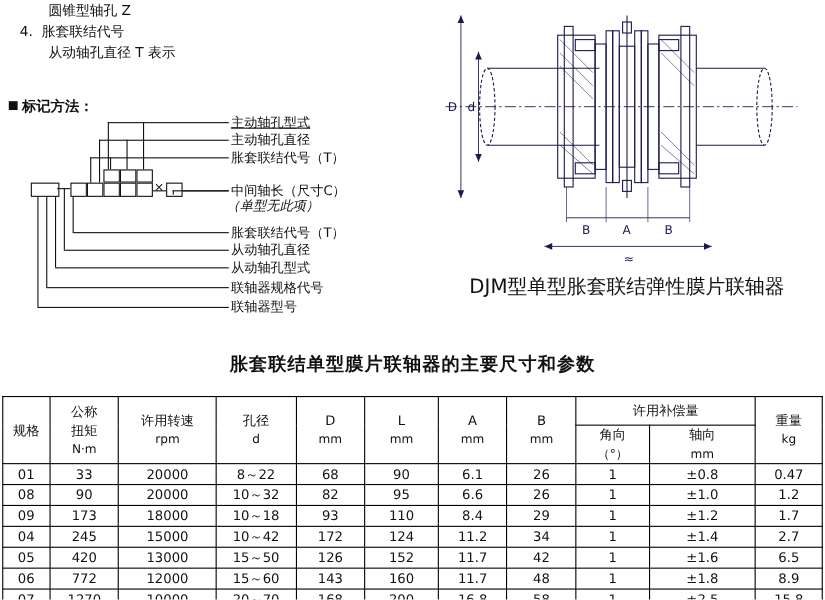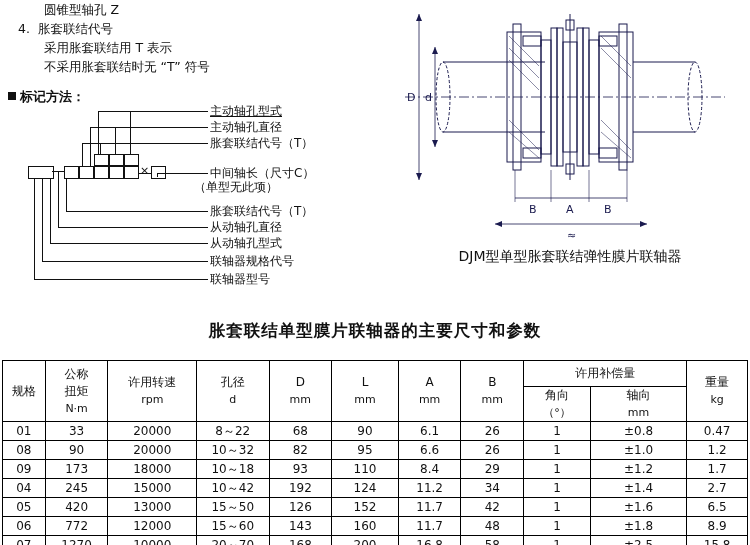--- a/index.html
+++ b/index.html
@@ -29,21 +29,21 @@
   .mlabel{position:absolute;font-size:12px;white-space:nowrap;line-height:14px;}
   .mline{position:absolute;background:#111;}
   .hl{height:1px;}
   .vl{width:1px;}
   .box{position:absolute;border:1px solid #111;background:#fff;}
   .mx{position:absolute;font-size:11px;}
 
   
   .drawing{position:absolute;left:395px;top:2px;width:350px;height:260px;}
   .drawing svg{display:block;}
-  .draw-caption{position:absolute;left:395px;top:248px;width:350px;text-align:center;font-size:14px;}
+  .draw-caption{position:absolute;left:395px;top:248px;width:350px;text-align:center;font-size:18px;}
 
   
   .tbl-title{position:absolute;left:0;top:320px;width:750px;text-align:center;
     font-size:16.5px;font-weight:bold;letter-spacing:1px;}
 
   
   table.spec{position:absolute;left:2px;top:360px;width:746px;border-collapse:collapse;
     font-size:12px;text-align:center;}
   table.spec th,table.spec td{border:1px solid #000;padding:0;}
   table.spec th{font-weight:normal;line-height:15px;}
@@ -58,35 +58,34 @@
 <body>
 
 <div class="page">
 
   <div class="notes">
     <div class="l ind1">圆锥型轴孔  Z</div>
     <div class="numrow">
       <span class="n">4.</span>
       <span>胀套联结代号</span>
     </div>
-    <div class="l ind1">采用胀套联结用 T 表示</div>
-    <div class="l ind1">不采用胀套联结时无 “T” 符号</div>
+    <div class="l ind1">从动轴孔直径 T 表示</div>
   </div>
 
   <div class="mark-title">
     <span class="sq"></span><span>标记方法：</span>
   </div>
 
   <div class="markdiag">
 
     <div class="mlabel" style="left:200px;top:0px;text-decoration:underline;">主动轴孔型式</div>
     <div class="mlabel" style="left:200px;top:16px;">主动轴孔直径</div>
     <div class="mlabel" style="left:200px;top:32px;">胀套联结代号（T）</div>
     <div class="mlabel" style="left:200px;top:62px;">中间轴长（尺寸C）</div>
-    <div class="mlabel" style="left:184px;top:76px;">（单型无此项）</div>
+    <div class="mlabel" style="left:196px;top:76px;font-style:italic;">（单型无此项）</div>
     <div class="mlabel" style="left:200px;top:100px;">胀套联结代号（T）</div>
     <div class="mlabel" style="left:200px;top:116px;">从动轴孔直径</div>
     <div class="mlabel" style="left:200px;top:132px;">从动轴孔型式</div>
     <div class="mlabel" style="left:200px;top:150px;">联轴器规格代号</div>
     <div class="mlabel" style="left:200px;top:168px;">联轴器型号</div>
 
     <div class="mline hl" style="left:88px;top:7px;width:110px;"></div>
     <div class="mline hl" style="left:80px;top:23px;width:118px;"></div>
     <div class="mline hl" style="left:72px;top:39px;width:126px;"></div>
     <div class="mline hl" style="left:64px;top:69px;width:134px;"></div>
@@ -308,21 +307,21 @@
           <td>29</td>
           <td>1</td>
           <td>±1.2</td>
           <td>1.7</td>
         </tr>
         <tr>
           <td>04</td>
           <td>245</td>
           <td>15000</td>
           <td>10～42</td>
-          <td>192</td>
+          <td>172</td>
           <td>124</td>
           <td>11.2</td>
           <td>34</td>
           <td>1</td>
           <td>±1.4</td>
           <td>2.7</td>
         </tr>
         <tr>
           <td>05</td>
           <td>420</td>

